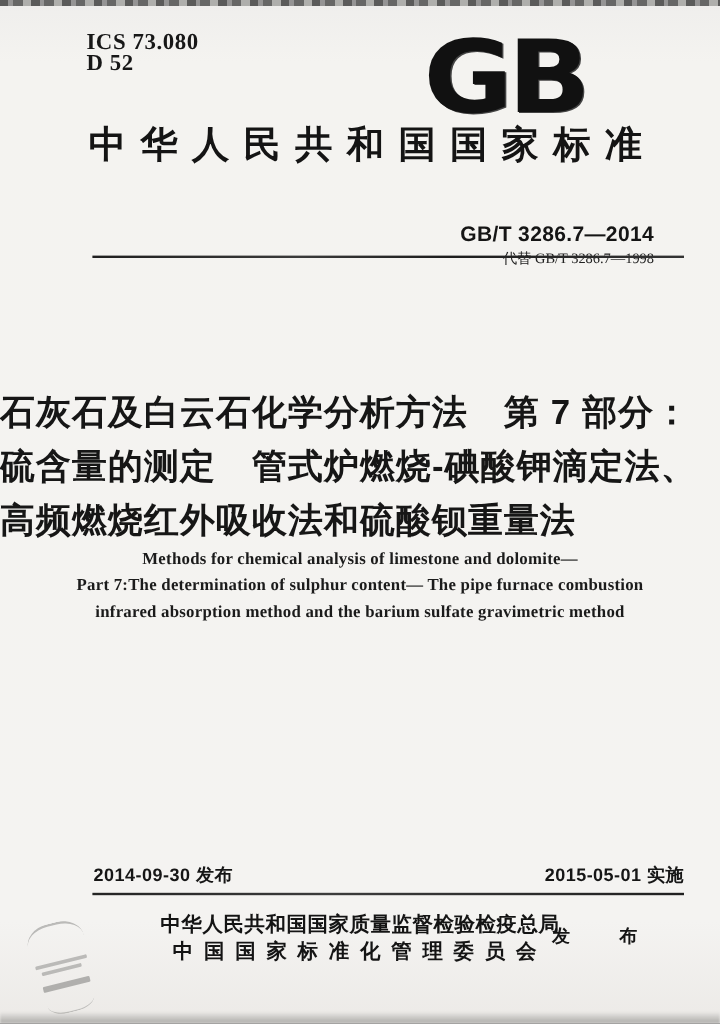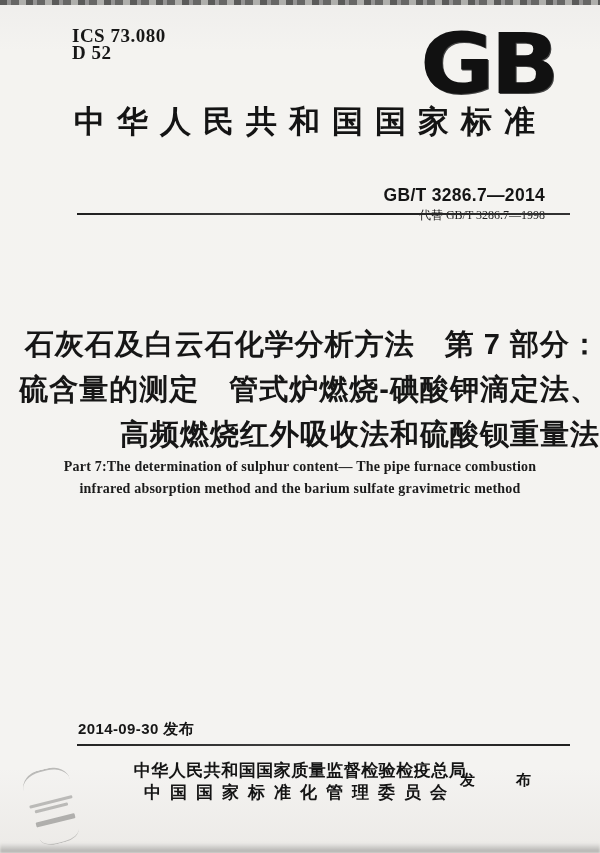--- a/index.html
+++ b/index.html
@@ -27,22 +27,22 @@
     background:linear-gradient(180deg,rgba(120,120,118,0) 0%,rgba(120,120,118,.45) 80%);
     filter:blur(1px);
   }
   .ics{
     position:absolute;left:72px;top:27px;
     font-family:"Liberation Serif","DejaVu Serif",serif;
     font-weight:bold;font-size:19px;line-height:17px;letter-spacing:.5px;
     color:#171717;
   }
   .gb-logo{
-    position:absolute;right:50px;top:18px;width:170px;height:92px;
-    display:flex;align-items:center;justify-content:flex-end;
+    position:absolute;right:72px;top:18px;width:170px;height:92px;
+    display:flex;align-items:center;justify-content:flex-start;
   }
   .gb-logo span{
     font-family:"DejaVu Sans","Liberation Sans",sans-serif;
     font-weight:900;font-size:84px;line-height:84px;
     letter-spacing:-4px;color:#111;
     transform:scaleX(1.08);
     text-shadow:1px 1px 0 #444;
   }
   .heading{
     position:absolute;left:74px;top:104px;width:480px;
@@ -60,21 +60,21 @@
   }
   .std-num .replaces{
     margin-top:1px;font-size:12px;font-weight:normal;color:#222;
     font-family:"Liberation Serif","DejaVu Serif",serif;
   }
   .rule-top{
     position:absolute;left:77px;right:30px;top:213px;height:2px;
     background:linear-gradient(90deg,#1f1f1f 0%,#3a3a3a 35%,#1d1d1d 60%,#333 100%);
   }
   .title-zh{
-    position:absolute;left:0;right:0;top:322px;text-align:right;
+    position:absolute;left:0;right:0;top:322px;text-align:left;
     font-family:"Liberation Sans","DejaVu Sans",sans-serif;
     font-weight:bold;font-size:29px;line-height:45px;color:#161616;
     letter-spacing:1px;
   }
   .title-en{
     position:absolute;left:60px;right:60px;top:456px;text-align:center;
     font-family:"Liberation Serif","DejaVu Serif",serif;
     font-weight:bold;font-size:14px;line-height:22px;color:#1b1b1b;
     letter-spacing:.2px;
   }
@@ -144,26 +144,28 @@
 
   <div class="rule-top"></div>
 
   <div class="title-zh">
     <div>石灰石及白云石化学分析方法　第 7 部分：</div>
     <div>硫含量的测定　管式炉燃烧-碘酸钾滴定法、</div>
     <div>高频燃烧红外吸收法和硫酸钡重量法</div>
   </div>
 
   <div class="title-en">
+    <div>Methods for chemical analysis of limestone and dolomite—</div>
     <div>Part 7:The determination of sulphur content— The pipe furnace combustion</div>
     <div>infrared absorption method and the barium sulfate gravimetric method</div>
   </div>
 
   <div class="dates">
     <span>2014-09-30 发布</span>
+    <span>2015-05-01 实施</span>
   </div>
 
   <div class="rule-bottom"></div>
 
   <div class="issuer">
     <div class="l1">中华人民共和国国家质量监督检验检疫总局</div>
     <div class="l2">中国国家标准化管理委员会</div>
   </div>
 
   <div class="publish">发　布</div>

